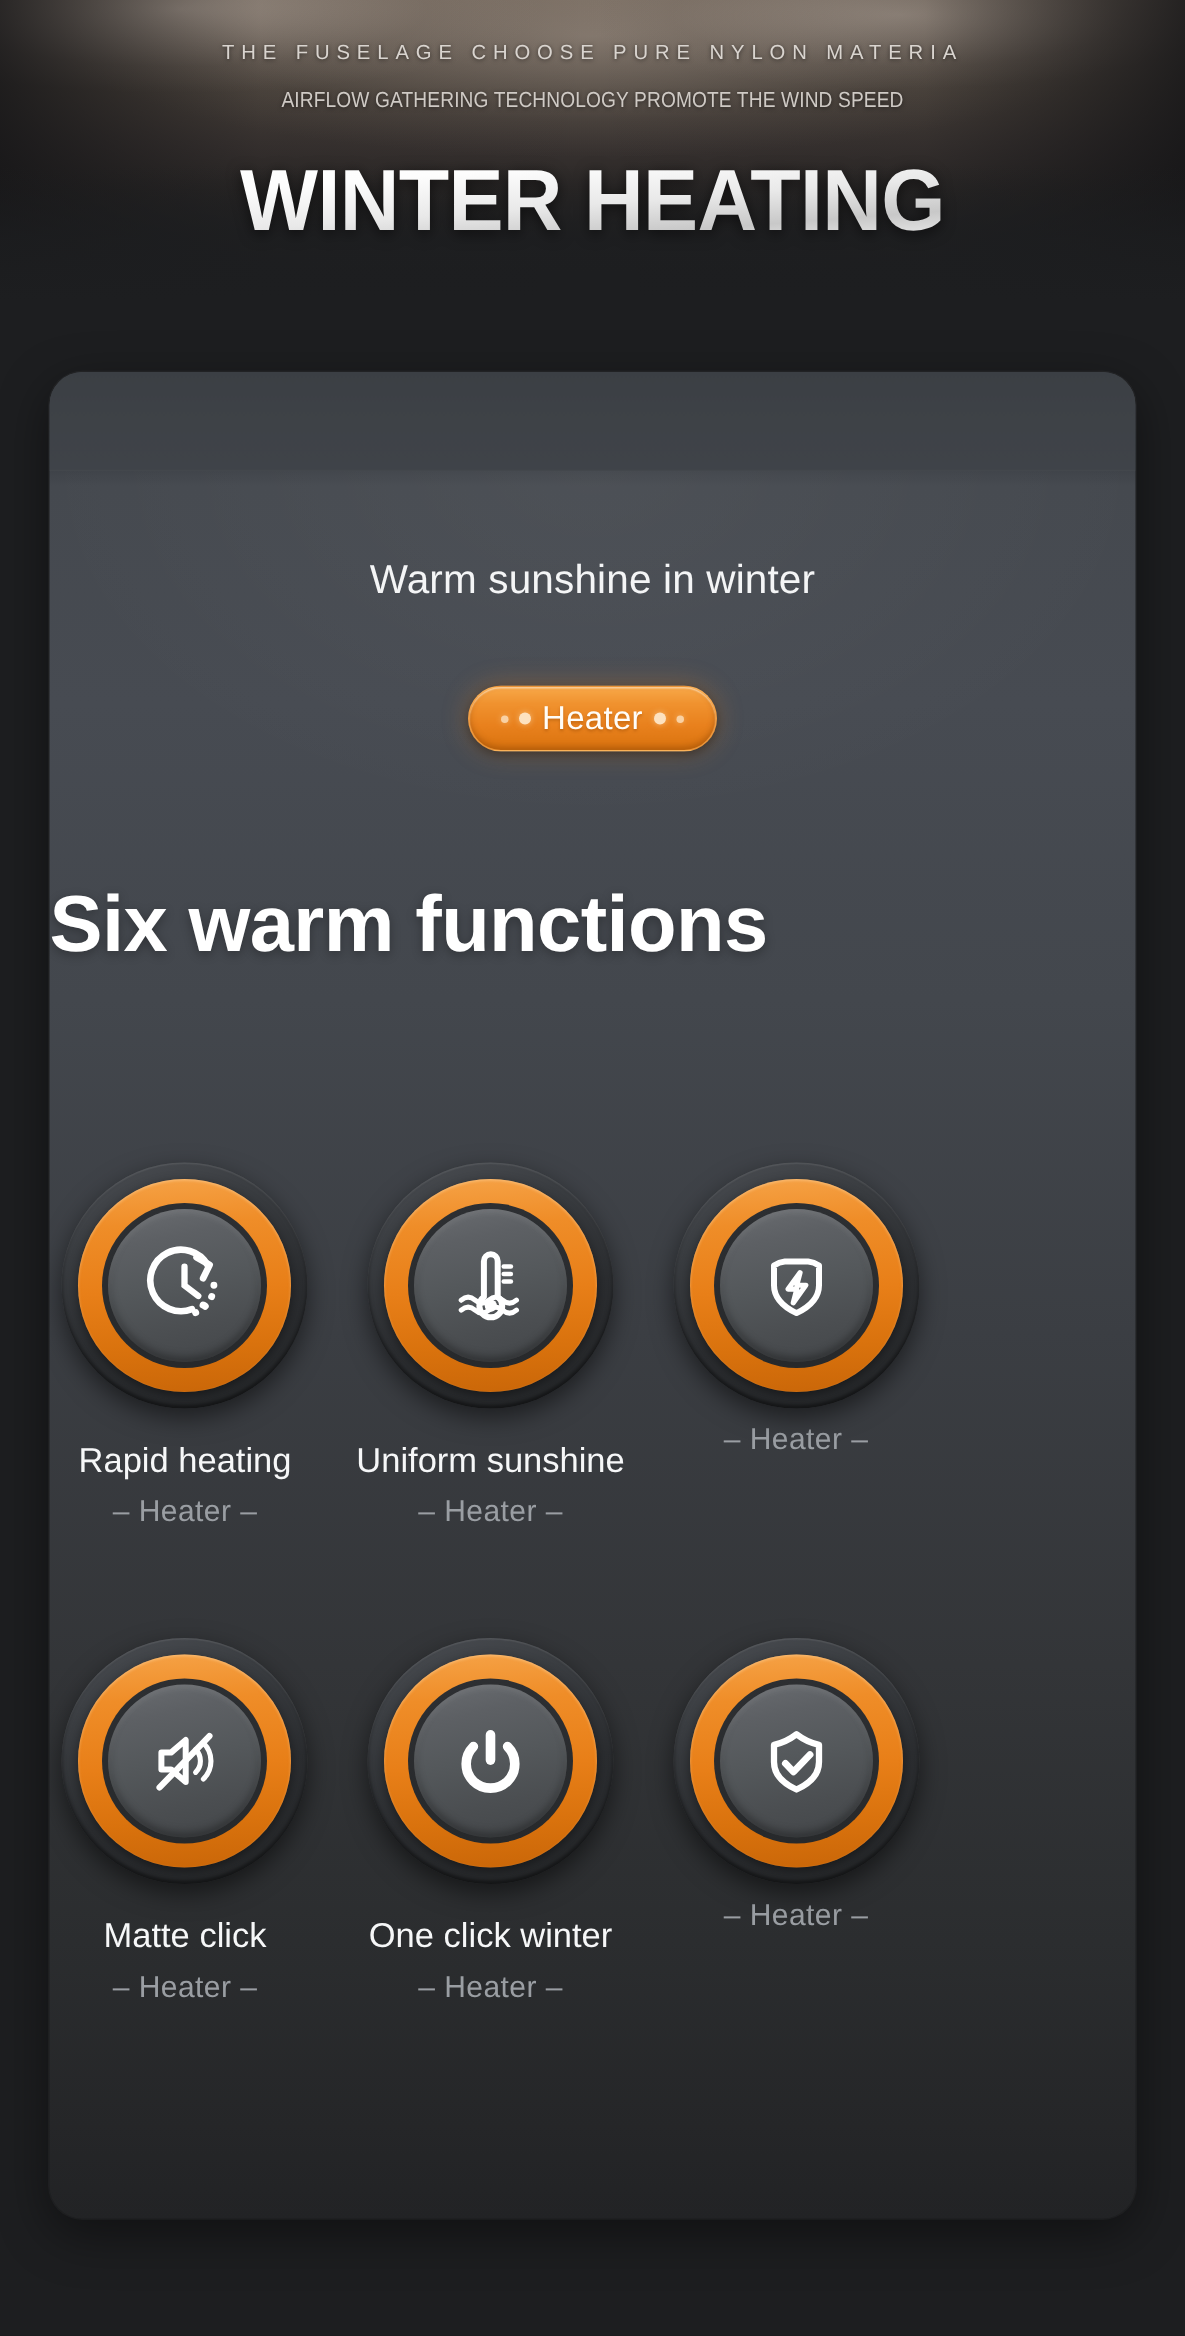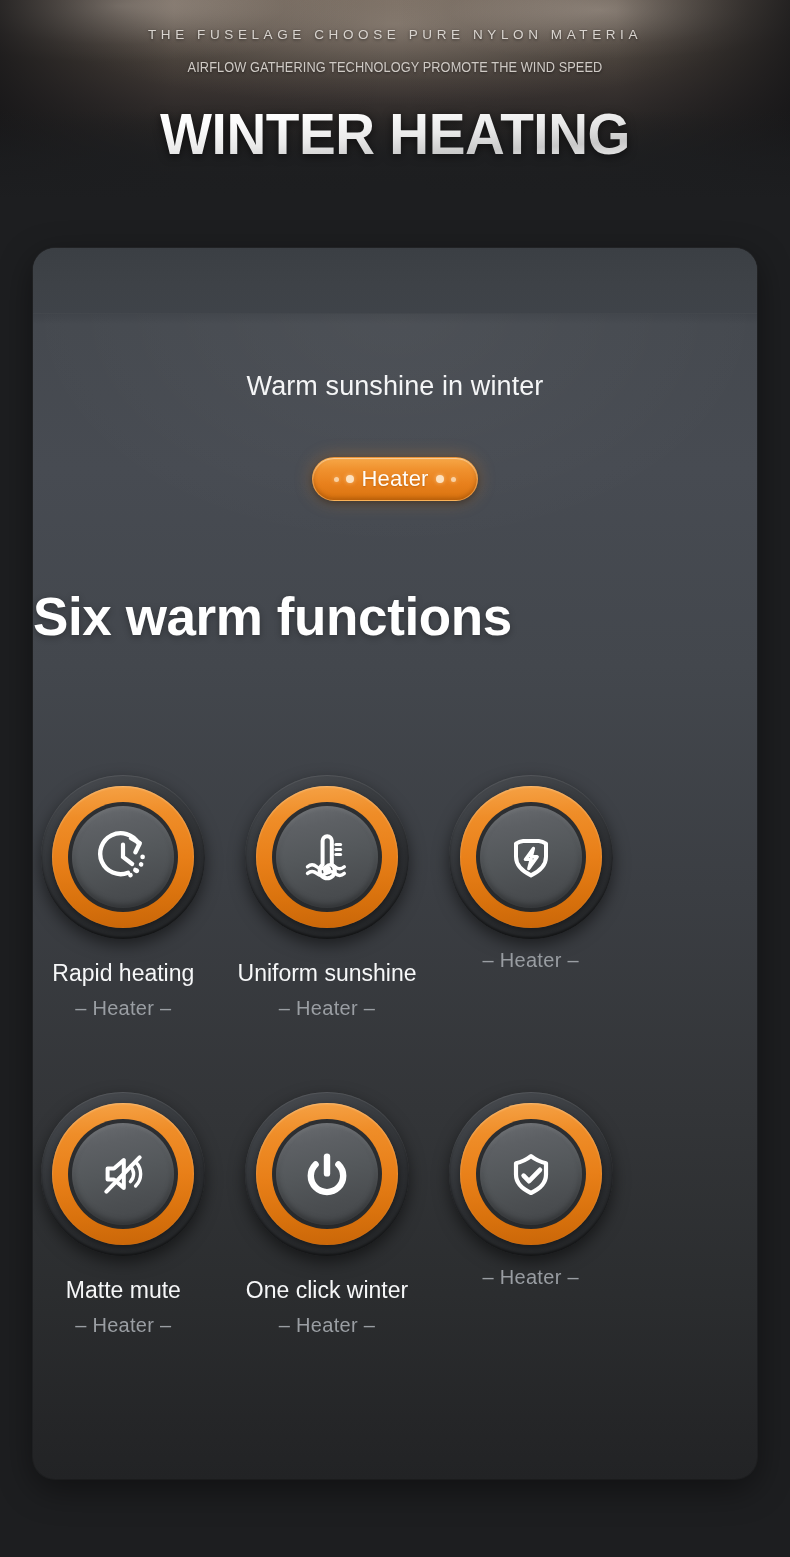--- a/index.html
+++ b/index.html
@@ -406,21 +406,21 @@
               <svg width="74" height="74" viewBox="0 0 74 74">
                 <g fill="none" stroke="#ffffff" stroke-width="4" stroke-linejoin="round" stroke-linecap="round">
                   <path d="M21.6 31.4 h6.4 l9.8 -8.4 v28 l-9.8 -8.4 h-6.4 Z"></path>
                   <path d="M44.4 29.4 a10.6 10.6 0 0 1 0 15.2" stroke-width="3.4"></path>
                   <path d="M49.6 25 a16.8 16.8 0 0 1 0 24" stroke-width="3.4"></path>
                   <path d="M20.4 54.6 L53.6 20.4" stroke-width="4.2"></path>
                 </g>
               </svg>
             </div>
           </div>
-          <div class="feature-label">Matte mute</div>
+          <div class="feature-label">Matte click</div>
           <div class="feature-sub">– Heater –</div>
         </div>
 
         <div class="feature">
           <div class="medallion">
             <div class="ring-orange"></div>
             <div class="ring-gap"></div>
             <div class="disc">
               <svg width="74" height="74" viewBox="0 0 74 74">
                 <g fill="none" stroke="#ffffff" stroke-linecap="round">

